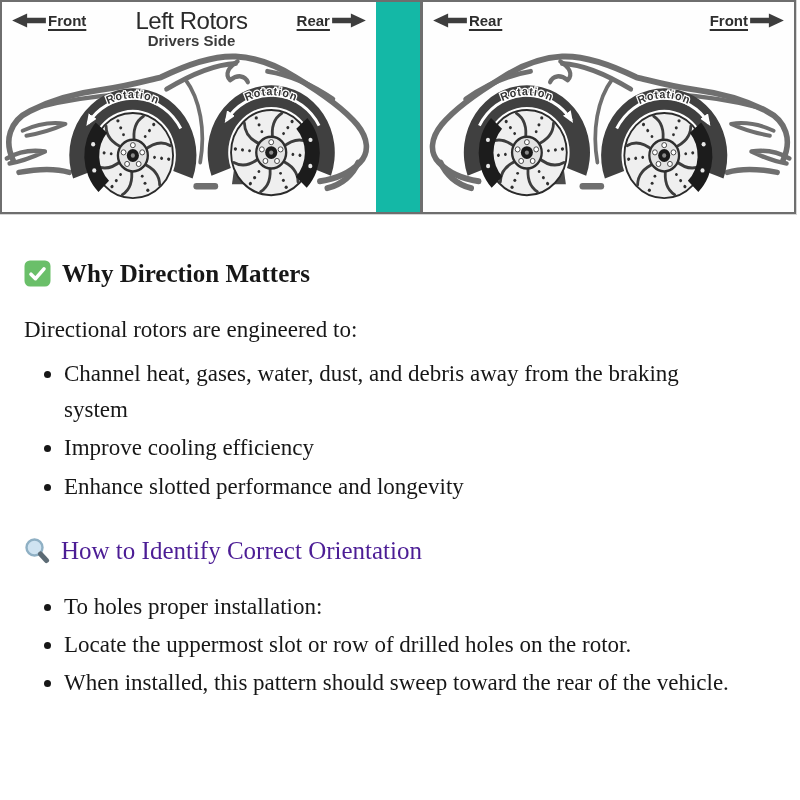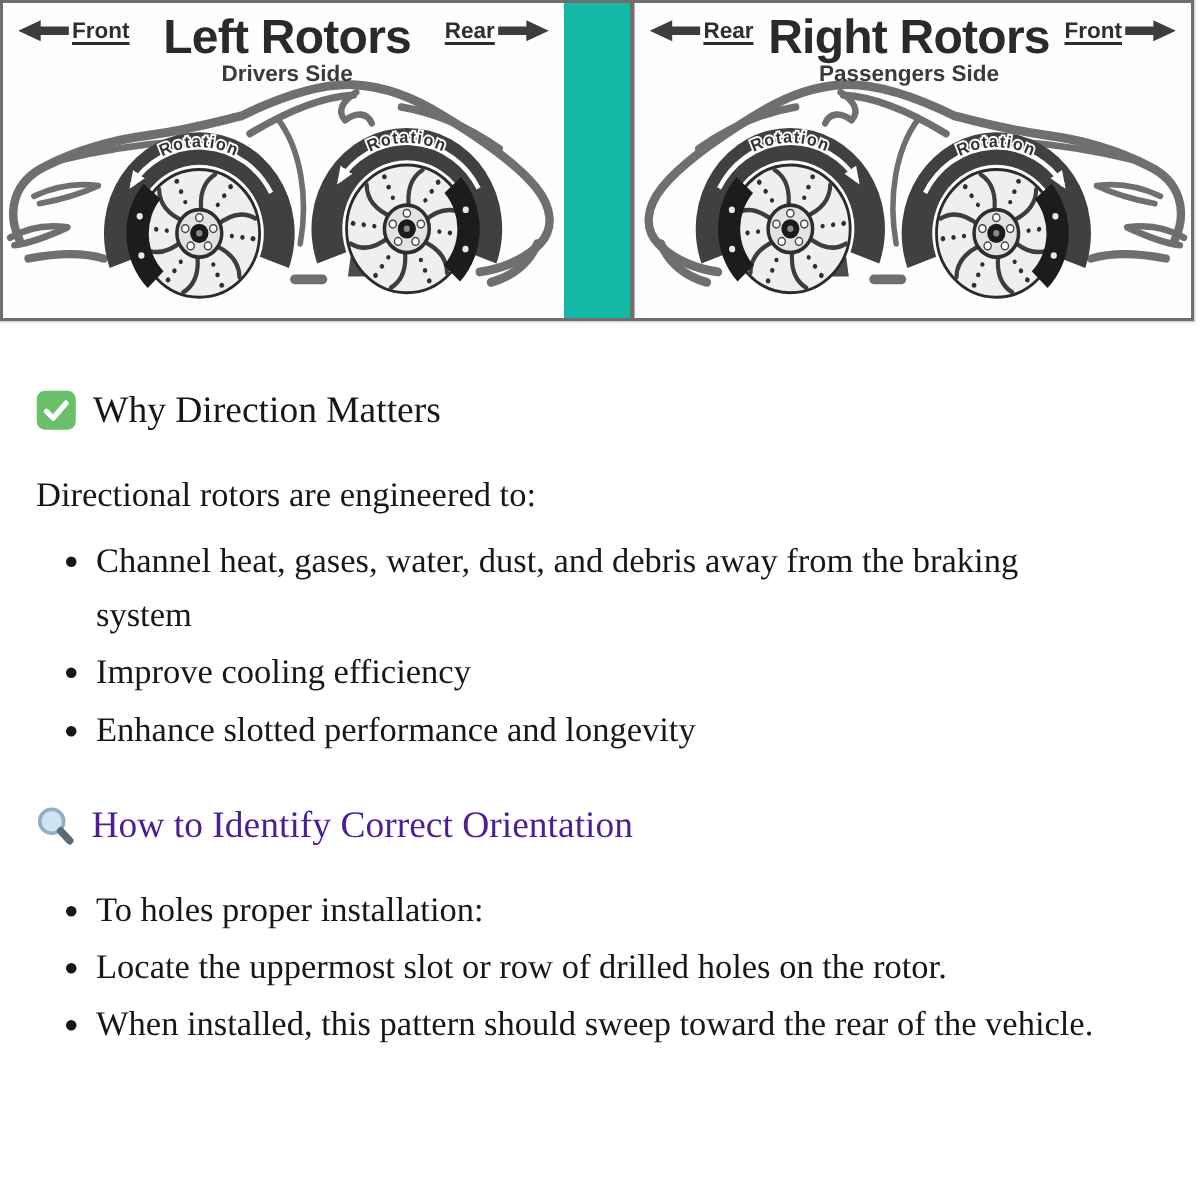--- a/index.html
+++ b/index.html
@@ -10,31 +10,31 @@
   .figure { display:flex; width:796px; height:214px; margin:0; border:2px solid #6e6e6e; box-shadow:0 0 0 1px #d6d6d6; background:#14b8a6;gap:44px; }
   .panel { position:relative; flex:1 1 50%; height:100%; background:#fefefe; }
   .panel + .panel { border-left:3px solid #6e6e6e; }
   .panel svg.car-svg { position:absolute; inset:0; width:100%; height:100%; }
 
   .panel-header { position:absolute; top:4px; left:0; right:0; display:flex; justify-content:space-between; align-items:flex-start; padding:2px 10px 0 10px; font-family:"Liberation Sans", sans-serif; z-index:3; }
   .dir { display:flex; align-items:center; gap:2px; padding-top:4px; }
   .dir-label { font-weight:700; font-size:15px; color:#2e2e2e; text-decoration:underline; text-decoration-thickness:2px; text-underline-offset:3px; }
   .dir svg { display:block; }
   .panel-center { text-align:center; line-height:1.05; }
-  .panel-title { font-weight:700; font-size:32px; letter-spacing:-0.5px; color:#2a2a2a; }
+  .panel-title { font-weight:400; font-size:24px; letter-spacing:-0.5px; color:#2a2a2a; }
   .panel-subtitle { font-weight:700; font-size:15px; color:#3a3a3a; }
 
   .rot-text { font-family:"Liberation Sans", sans-serif; font-size:11.5px; font-weight:700; letter-spacing:1px; fill:#333333; stroke:#ffffff; stroke-width:2.6px; paint-order:stroke; }
   .rot-arrow { fill:none; stroke:#ffffff; stroke-width:3.2; }
 
   
   .article { padding:14px 24px 0 24px; font-size:23px; line-height:1.58; }
   .article p.intro { max-width:706px; margin-bottom:24px; }
   .sec-head { display:flex; align-items:center; gap:11px; font-size:25px; margin:26px 0 18px 0; }
-  .sec-head.bold { font-weight:400; }
+  .sec-head.bold { font-weight:700; }
   .sec-head.regular { font-weight:400; color:#4c1d95; }
   .sec-head .emoji { flex:0 0 auto; display:inline-flex; }
   .lead { margin-bottom:6px; }
   ul { margin:8px 0 0 0; padding-left:40px; list-style:disc outside; }
   li { margin-bottom:2px; }
   ul.list-1 li { max-width:640px; }
   ul.list-2 li { max-width:690px; }
 </style>
 </head>
 <body>
@@ -148,24 +148,20 @@
   </div>
 
   <div class="panel">
     <div class="panel-header">
       <div class="dir">
         <svg width="34" height="15" viewBox="0 0 36 16">
             <polygon points="0,8 16,0.5 16,5 36,5 36,11 16,11 16,15.5" fill="#3d3d3d"></polygon>
           </svg>
         <span class="dir-label">Rear</span>
       </div>
-      <div class="panel-center">
-        <div class="panel-title">Right Rotors</div>
-        <div class="panel-subtitle">Passengers Side</div>
-      </div>
       <div class="dir">
         <span class="dir-label">Front</span>
         <svg width="34" height="15" viewBox="0 0 36 16">
             <polygon points="36,8 20,0.5 20,5 0,5 0,11 20,11 20,15.5" fill="#3d3d3d"></polygon>
           </svg>
       </div>
     </div>
     <svg class="car-svg" viewBox="0 0 400 212" preserveAspectRatio="none">
       <use href="#car-left" transform="translate(400,0) scale(-1,1)"></use>
       <g transform="translate(112,152)">

